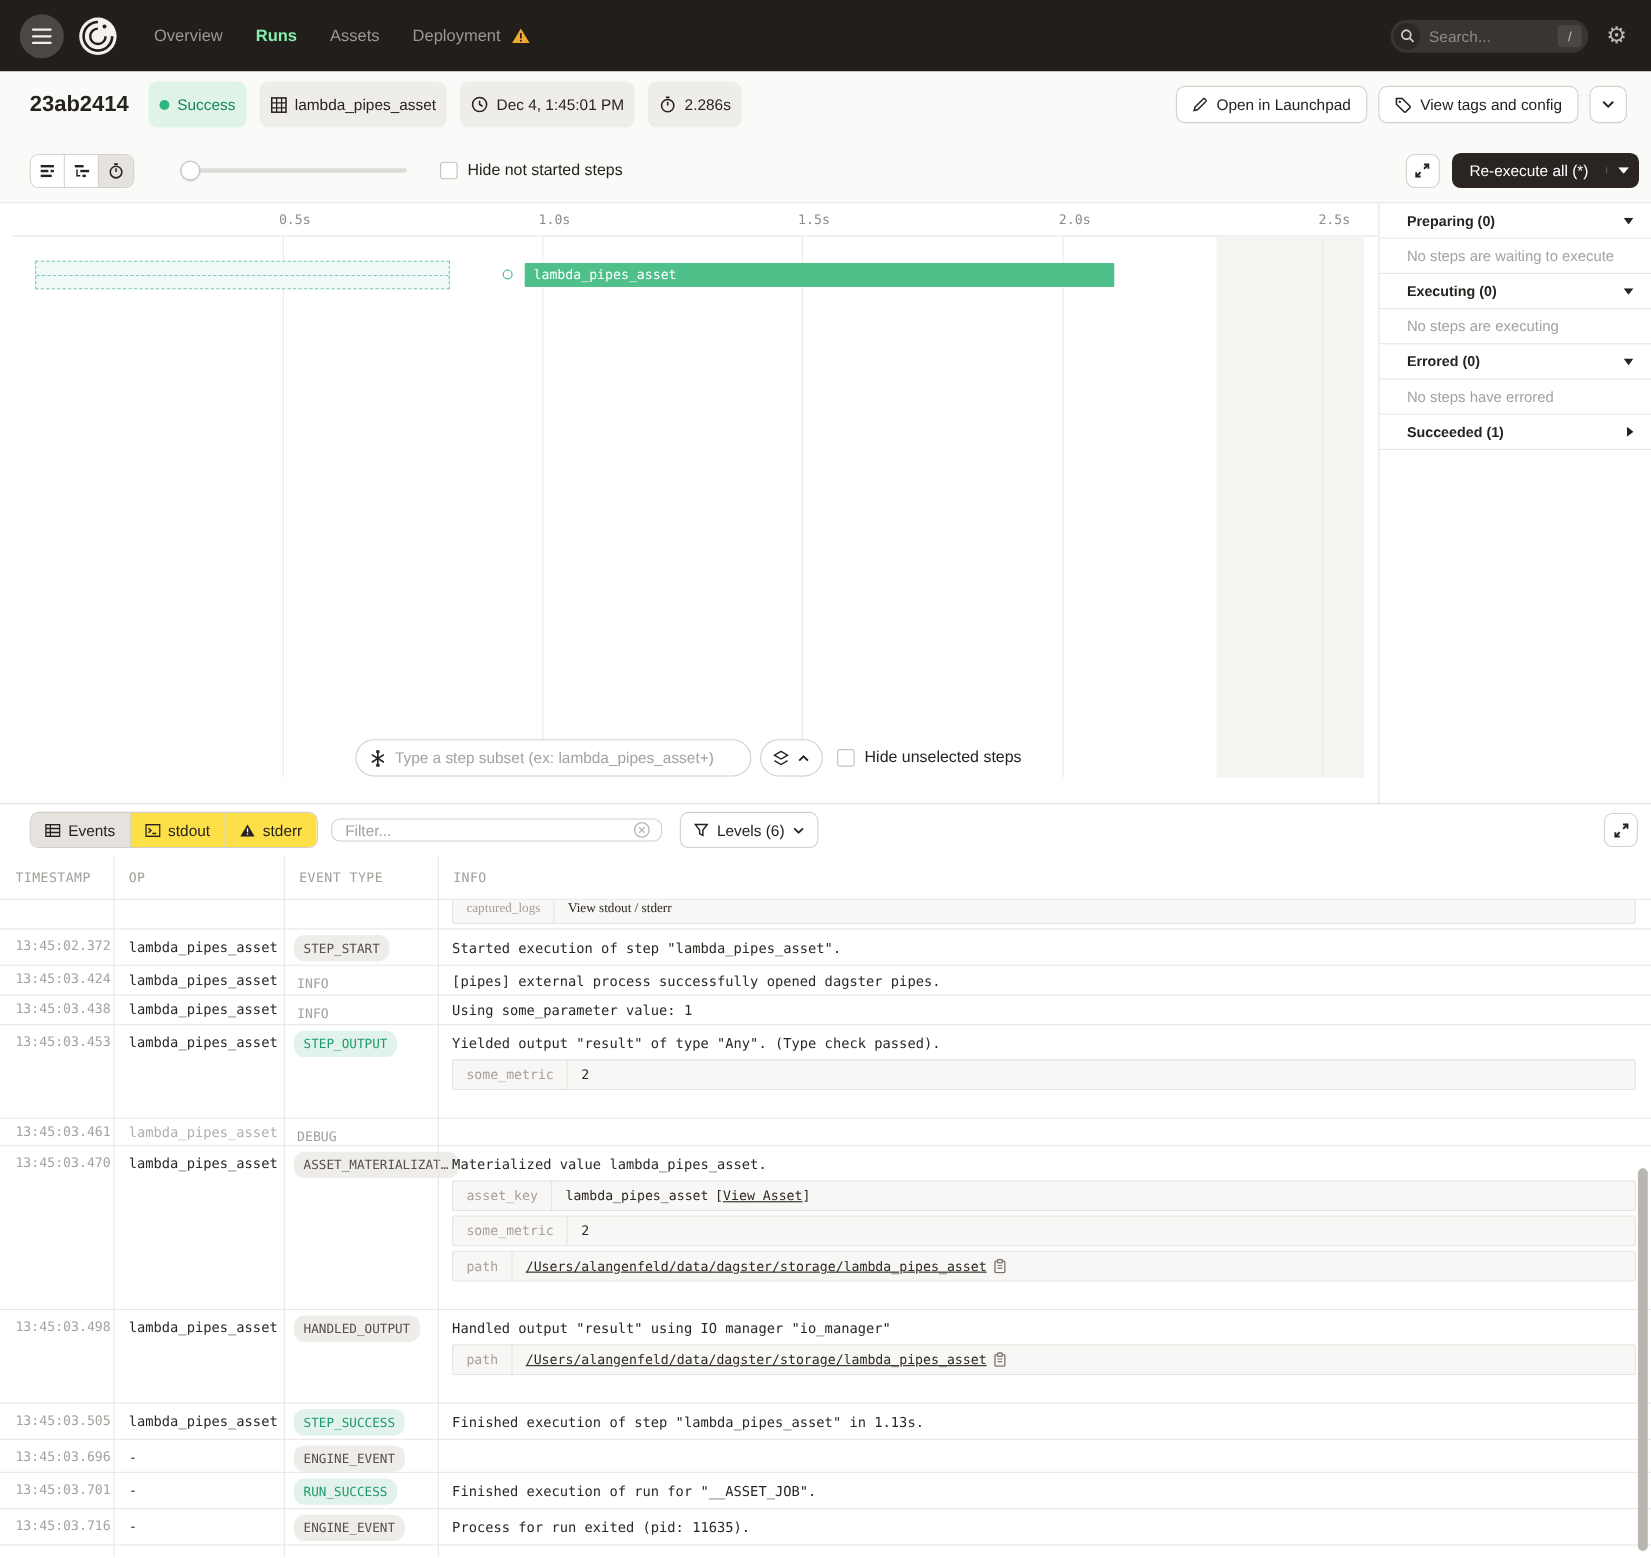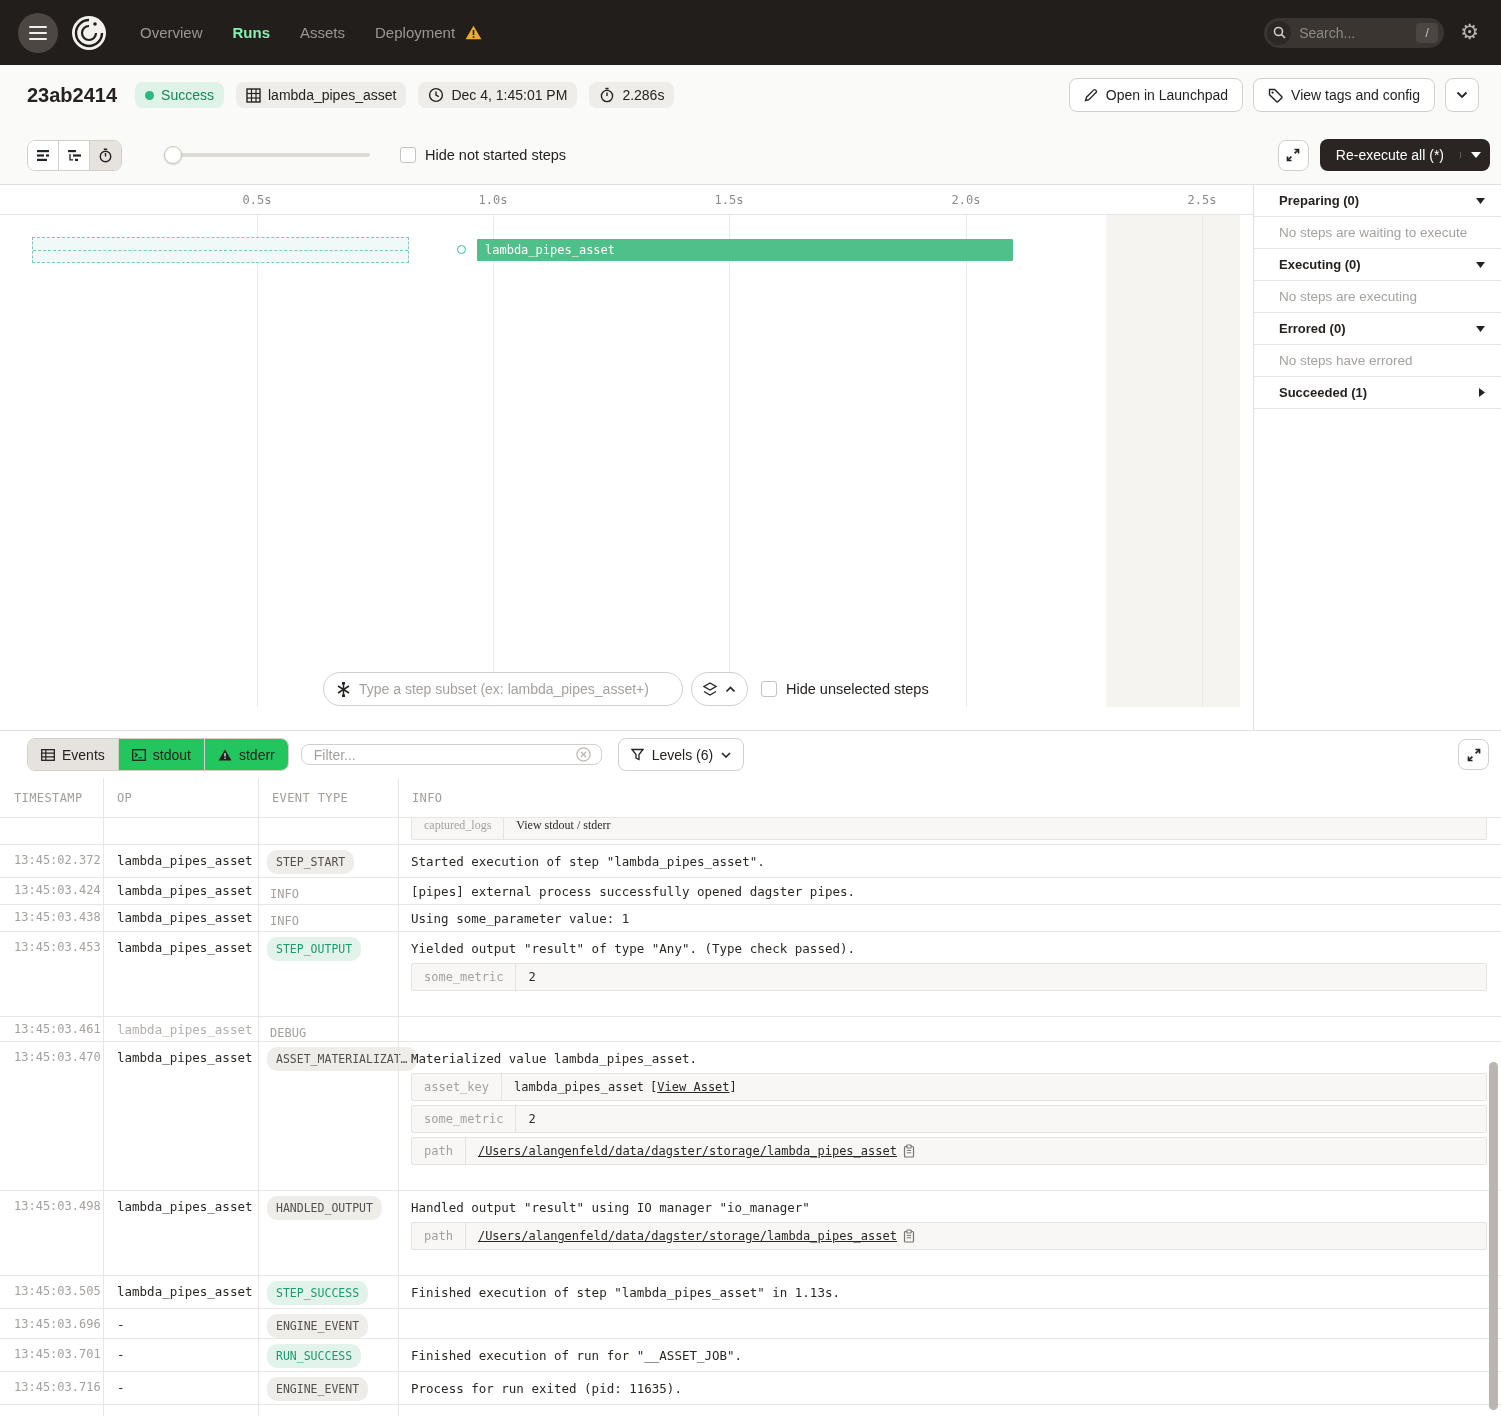--- a/index.html
+++ b/index.html
@@ -26,21 +26,21 @@
                       font-family:"Liberation Sans",sans-serif; }
   .searchpill input::placeholder { color:#8e8a85; }
   .slash-chip { width:22px; height:20px; background:#4b4641; border-radius:4px; color:#c4c0bb; font-size:12px;
                 display:flex; align-items:center; justify-content:center; }
   .gear { color:#b9b5b0; font-size:21px; font-family:"DejaVu Sans",sans-serif; cursor:pointer; line-height:1; }
 
   
   .band { position:absolute; left:0; top:65px; width:1501px; height:120px; background:#fafaf8; border-bottom:1px solid #e3e1de; }
   .runheader { position:absolute; left:0; top:0; width:100%; height:60px; display:flex; align-items:center; padding:0 22px 0 27px; }
   .run-id { font-size:20px; font-weight:700; color:#26221f; margin-right:18px; }
-  .pill { height:26px; border-radius:8px; background:#efedea; display:flex; align-items:center; gap:7px; padding:0 10px;
+  .pill { height:42px; border-radius:8px; background:#efedea; display:flex; align-items:center; gap:7px; padding:0 10px;
           font-size:14px; color:#26221f; margin-right:12px; }
   .pill.success { background:#dff3e9; color:#17865e; font-weight:500; }
   .dot { width:9px; height:9px; border-radius:50%; background:#2fb67c; }
   .hdr-actions { margin-left:auto; display:flex; gap:10px; }
   .btn { height:34px; border:1px solid #d3d0cc; background:#fff; border-radius:8px; display:flex; align-items:center; gap:8px;
          padding:0 14px; font-size:14px; color:#26221f; cursor:pointer; }
   .btn.icon-only { width:34px; padding:0; justify-content:center; }
 
   .gtoolbar { position:absolute; left:0; top:60px; width:100%; height:60px; display:flex; align-items:center; padding:0 11px 0 27px; }
   .seg-group { display:flex; border:1px solid #d3d0cc; border-radius:8px; overflow:hidden; background:#fff; height:31px; }
@@ -53,21 +53,21 @@
                     border:1px solid #c6c2bd; box-shadow:0 1px 2px rgba(0,0,0,.15); cursor:pointer; }
   .checkbox { width:16px; height:16px; border:1.5px solid #c6c2bd; border-radius:3px; background:#fff; cursor:pointer; flex:none; }
   .cb-label { font-size:14.5px; color:#26221f; margin-left:9px; }
   .gtoolbar-right { margin-left:auto; display:flex; gap:11px; align-items:center; }
   .reexec { height:32px; background:#2a2522; border-radius:8px; display:flex; align-items:center; color:#fff; cursor:pointer; }
   .reexec .main { display:flex; align-items:center; padding:0 16px; font-size:14px; }
   .reexec .arrow { width:30px; display:flex; align-items:center; justify-content:center; border-left:1px solid rgba(255,255,255,.25); }
 
   
   .gantt { position:absolute; left:0; top:185px; width:1253px; height:545px; background:#fff; }
-  .g-axis { position:absolute; left:0; top:0; width:100%; height:30px; border-bottom:1px solid #e7e5e2; }
+  .g-axis { position:absolute; left:11px; top:0; width:100%; height:30px; border-bottom:1px solid #e7e5e2; }
   .g-tick { position:absolute; top:8px; transform:translateX(-50%); font-size:12px; color:#8e8a85; }
   .g-grid { position:absolute; top:30px; bottom:23px; width:1px; background:#eceae7; }
   .g-shade { position:absolute; top:30px; bottom:23px; left:1106px; width:134px; background:#f5f4f1; }
   .g-waitbox { position:absolute; left:32px; top:52px; width:377px; height:26px; background:#eff9f7; border:1px dashed #7cc8bc; }
   .g-waitbox::after { content:""; position:absolute; left:0; right:0; top:12px; border-top:1px dashed #7cc8bc; }
   .g-marker { position:absolute; left:457px; top:60px; width:9px; height:9px; border:1.5px solid #3eb5a4; border-radius:50%; background:#fff; }
   .g-bar { position:absolute; left:477px; top:54px; width:536px; height:22px; background:#4fc08a; border-radius:1px;
            color:#fff; font-size:12px; line-height:22px; padding-left:8px; cursor:pointer; }
   .g-controls { position:absolute; left:0; top:487px; width:100%; height:34px; display:flex; align-items:center; }
   .stepinput { position:absolute; left:323px; width:360px; height:34px; border:1px solid #d3d0cc; border-radius:17px; background:#fff;
@@ -81,21 +81,21 @@
   
   .steppanel { position:absolute; left:1253px; top:185px; width:248px; height:545px; background:#fff; border-left:1px solid #e3e1de; }
   .sp-row { height:32px; display:flex; align-items:center; padding:0 16px 0 25px; border-bottom:1px solid #e7e5e2; }
   .sp-title { font-size:13px; font-weight:700; color:#26221f; flex:1; cursor:pointer; }
   .sp-empty { font-size:13.5px; color:#a5a19d;text-align:center; }
 
   
   .logsbar { position:absolute; left:0; top:730px; width:1501px; height:48px; background:#fff; border-top:1px solid #e3e1de;
              display:flex; align-items:center; padding:0 12px 0 27px; }
   .tabs { display:flex; border:1px solid #d3d0cc; border-radius:8px; overflow:hidden; height:33px; background:#fff; }
-  .tab { display:flex; align-items:center; gap:7px; padding:0 13px; font-size:14px; border-right:1px solid #d3d0cc; cursor:pointer; background:#22c55e; }
+  .tab { display:flex; align-items:center; gap:7px; padding:0 13px; font-size:14px; border-right:1px solid #d3d0cc; cursor:pointer; background:#fde047; }
   .tab:last-child { border-right:none; }
   .tab.active { background:#e6e3df; }
   .filter { margin-left:12px; width:301px; height:21px; border:1px solid #d3d0cc; border-radius:8px; display:flex; align-items:center; padding:0 10px 0 12px; }
   .filter input { border:none; outline:none; flex:1; font-size:14px; background:transparent; font-family:"Liberation Sans",sans-serif; color:#26221f; }
   .filter input::placeholder { color:#a5a19d; }
   .levels { margin-left:16px; height:33px; border:1px solid #d3d0cc; border-radius:8px; background:#fff; display:flex; align-items:center;
             gap:8px; padding:0 12px; font-size:14px; cursor:pointer; }
   .logsbar .fs { margin-left:auto; }
 
   

